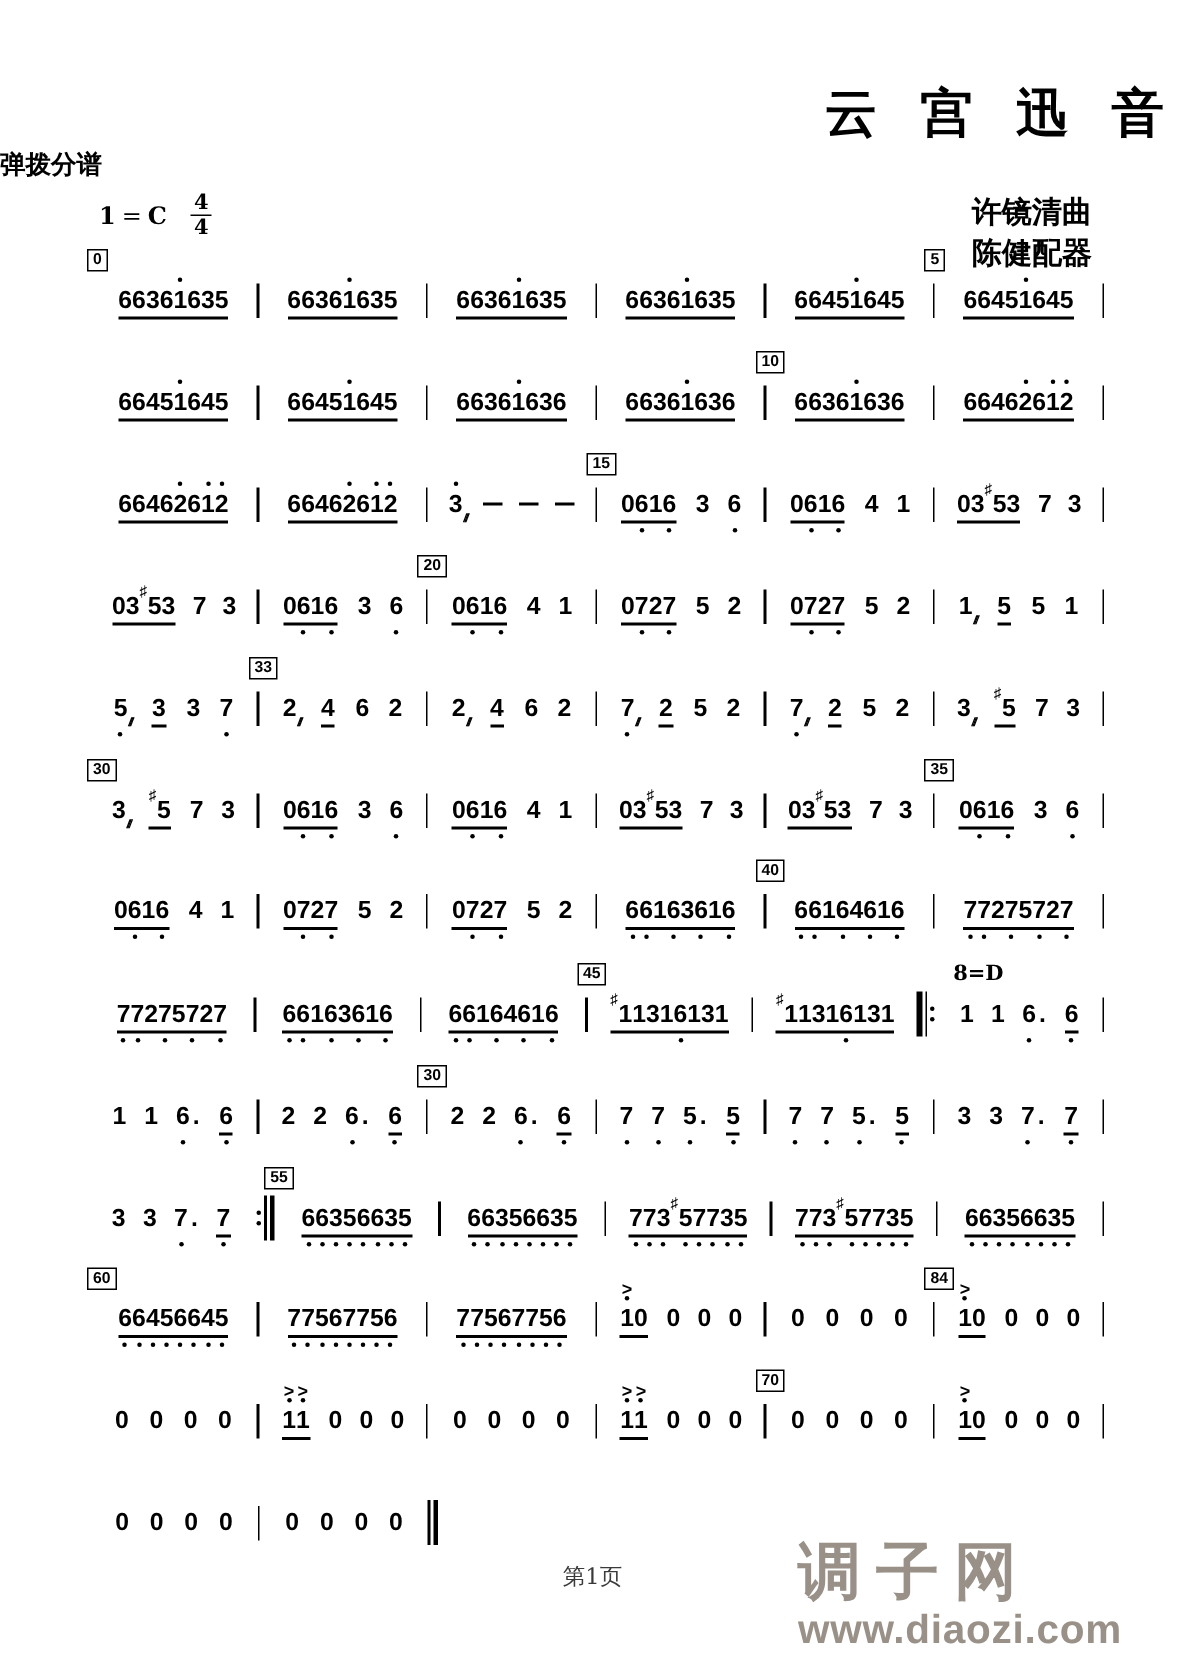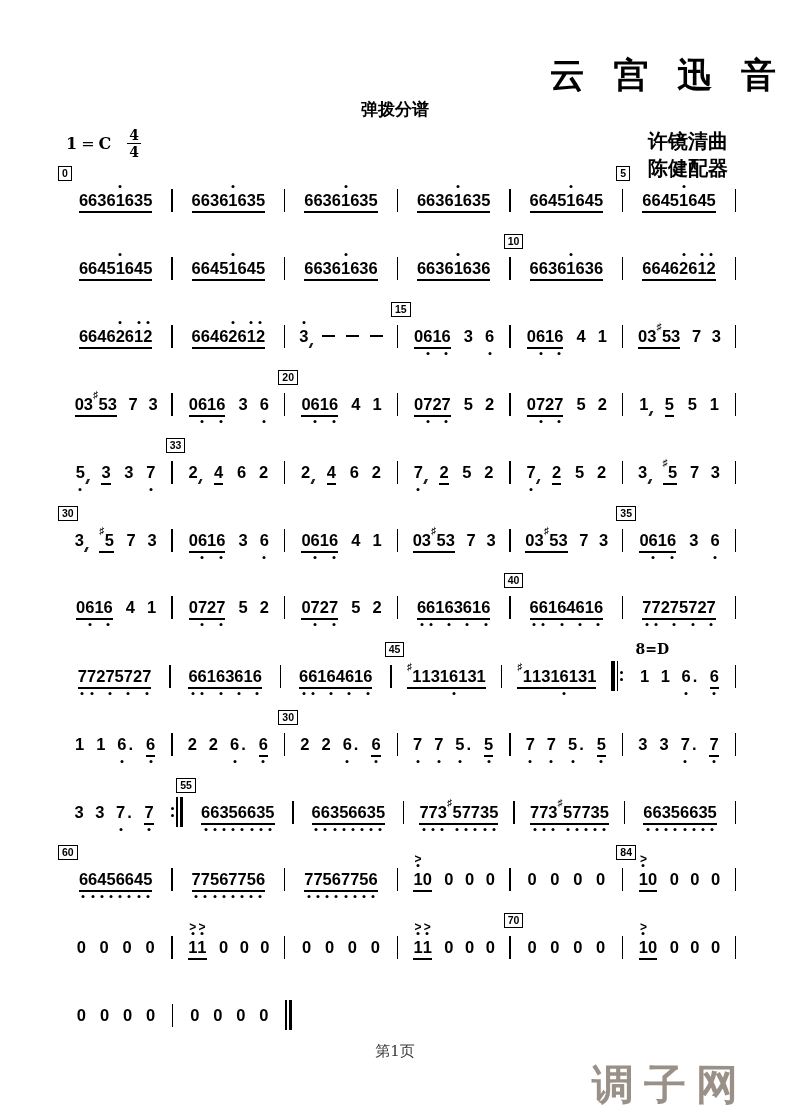--- a/index.html
+++ b/index.html
@@ -7,21 +7,21 @@
     width:790px; height:1119px; background:#ffffff; position:relative;
     font-family:"Liberation Sans", sans-serif; color:#000; overflow:hidden;
   }
   
   .title {
     position:absolute; top:52px; left:0; right:12px; text-align:right;
     font-family:Liberation Serif, serif; font-weight:bold; font-size:35px;
     word-spacing:16px; letter-spacing:2px;
   }
   .subtitle {
-    position:absolute; top:98px; left:0; right:0; text-align:center;
+    position:absolute; top:98px; left:0; right:0; 
     font-family:"DejaVu Serif", serif; font-weight:bold; font-size:17px;
   }
   .keysig {
     position:absolute; left:66px; top:128px; font-weight:bold; font-size:16px;
     font-family:"DejaVu Serif", serif; display:flex; align-items:center;
   }
   .keysig .eq { margin:0 4px; font-weight:normal; }
   .frac { display:inline-flex; flex-direction:column; align-items:center;
     margin-left:16px; font-size:14px; line-height:14px; font-weight:bold; }
   .frac .num { border-bottom:1.5px solid #000; padding:0 2px 1px; }
@@ -63,21 +63,21 @@
   .dash { width:13px; height:2.2px; background:#000; margin-top:9px; }
   .mnum { position:absolute; top:-24px; left:-7px; border:1.2px solid #000; background:#fff;
     font-size:10.5px; font-weight:bold; line-height:13px; padding:0 3px; }
   .m-first .mnum { left:-2px; }
   .klabel { position:absolute; top:-25px; left:10px; font-size:14px; font-weight:bold;
     font-family:"DejaVu Serif", serif; }
   
   .pageno { position:absolute; top:1042px; left:0; right:0; text-align:center;
     font-size:15px; color:#3a3a3a; font-family:"DejaVu Serif", serif; }
   .wm { position:absolute; top:1024px; right:42px; 
-    font-weight:bold; opacity:0.88;margin-top:37px; }
+    font-weight:bold; opacity:0.88; }
   .wm-name { font-size:42px; letter-spacing:10px; line-height:48px; }
   .wm-url { font-size:27px; letter-spacing:0.5px; line-height:28px; }
 </style>
 </head>
 <body>
 
 <div class="title">云 宫 迅 音</div>
 <div class="subtitle">弹拨分谱</div>
 
 <div class="keysig">
@@ -1899,13 +1899,14 @@
         <div class="thin"></div>
         <div class="gap"></div>
         <div class="thick"></div>
       </div>
     </div>
   </div>
 
 <div class="pageno">第1页</div>
 <div class="wm" style="color: rgb(139, 130, 120);">
   <div class="wm-name">调子网</div>
+  <div class="wm-url">www.diaozi.com</div>
 </div>
 
 </body></html>

